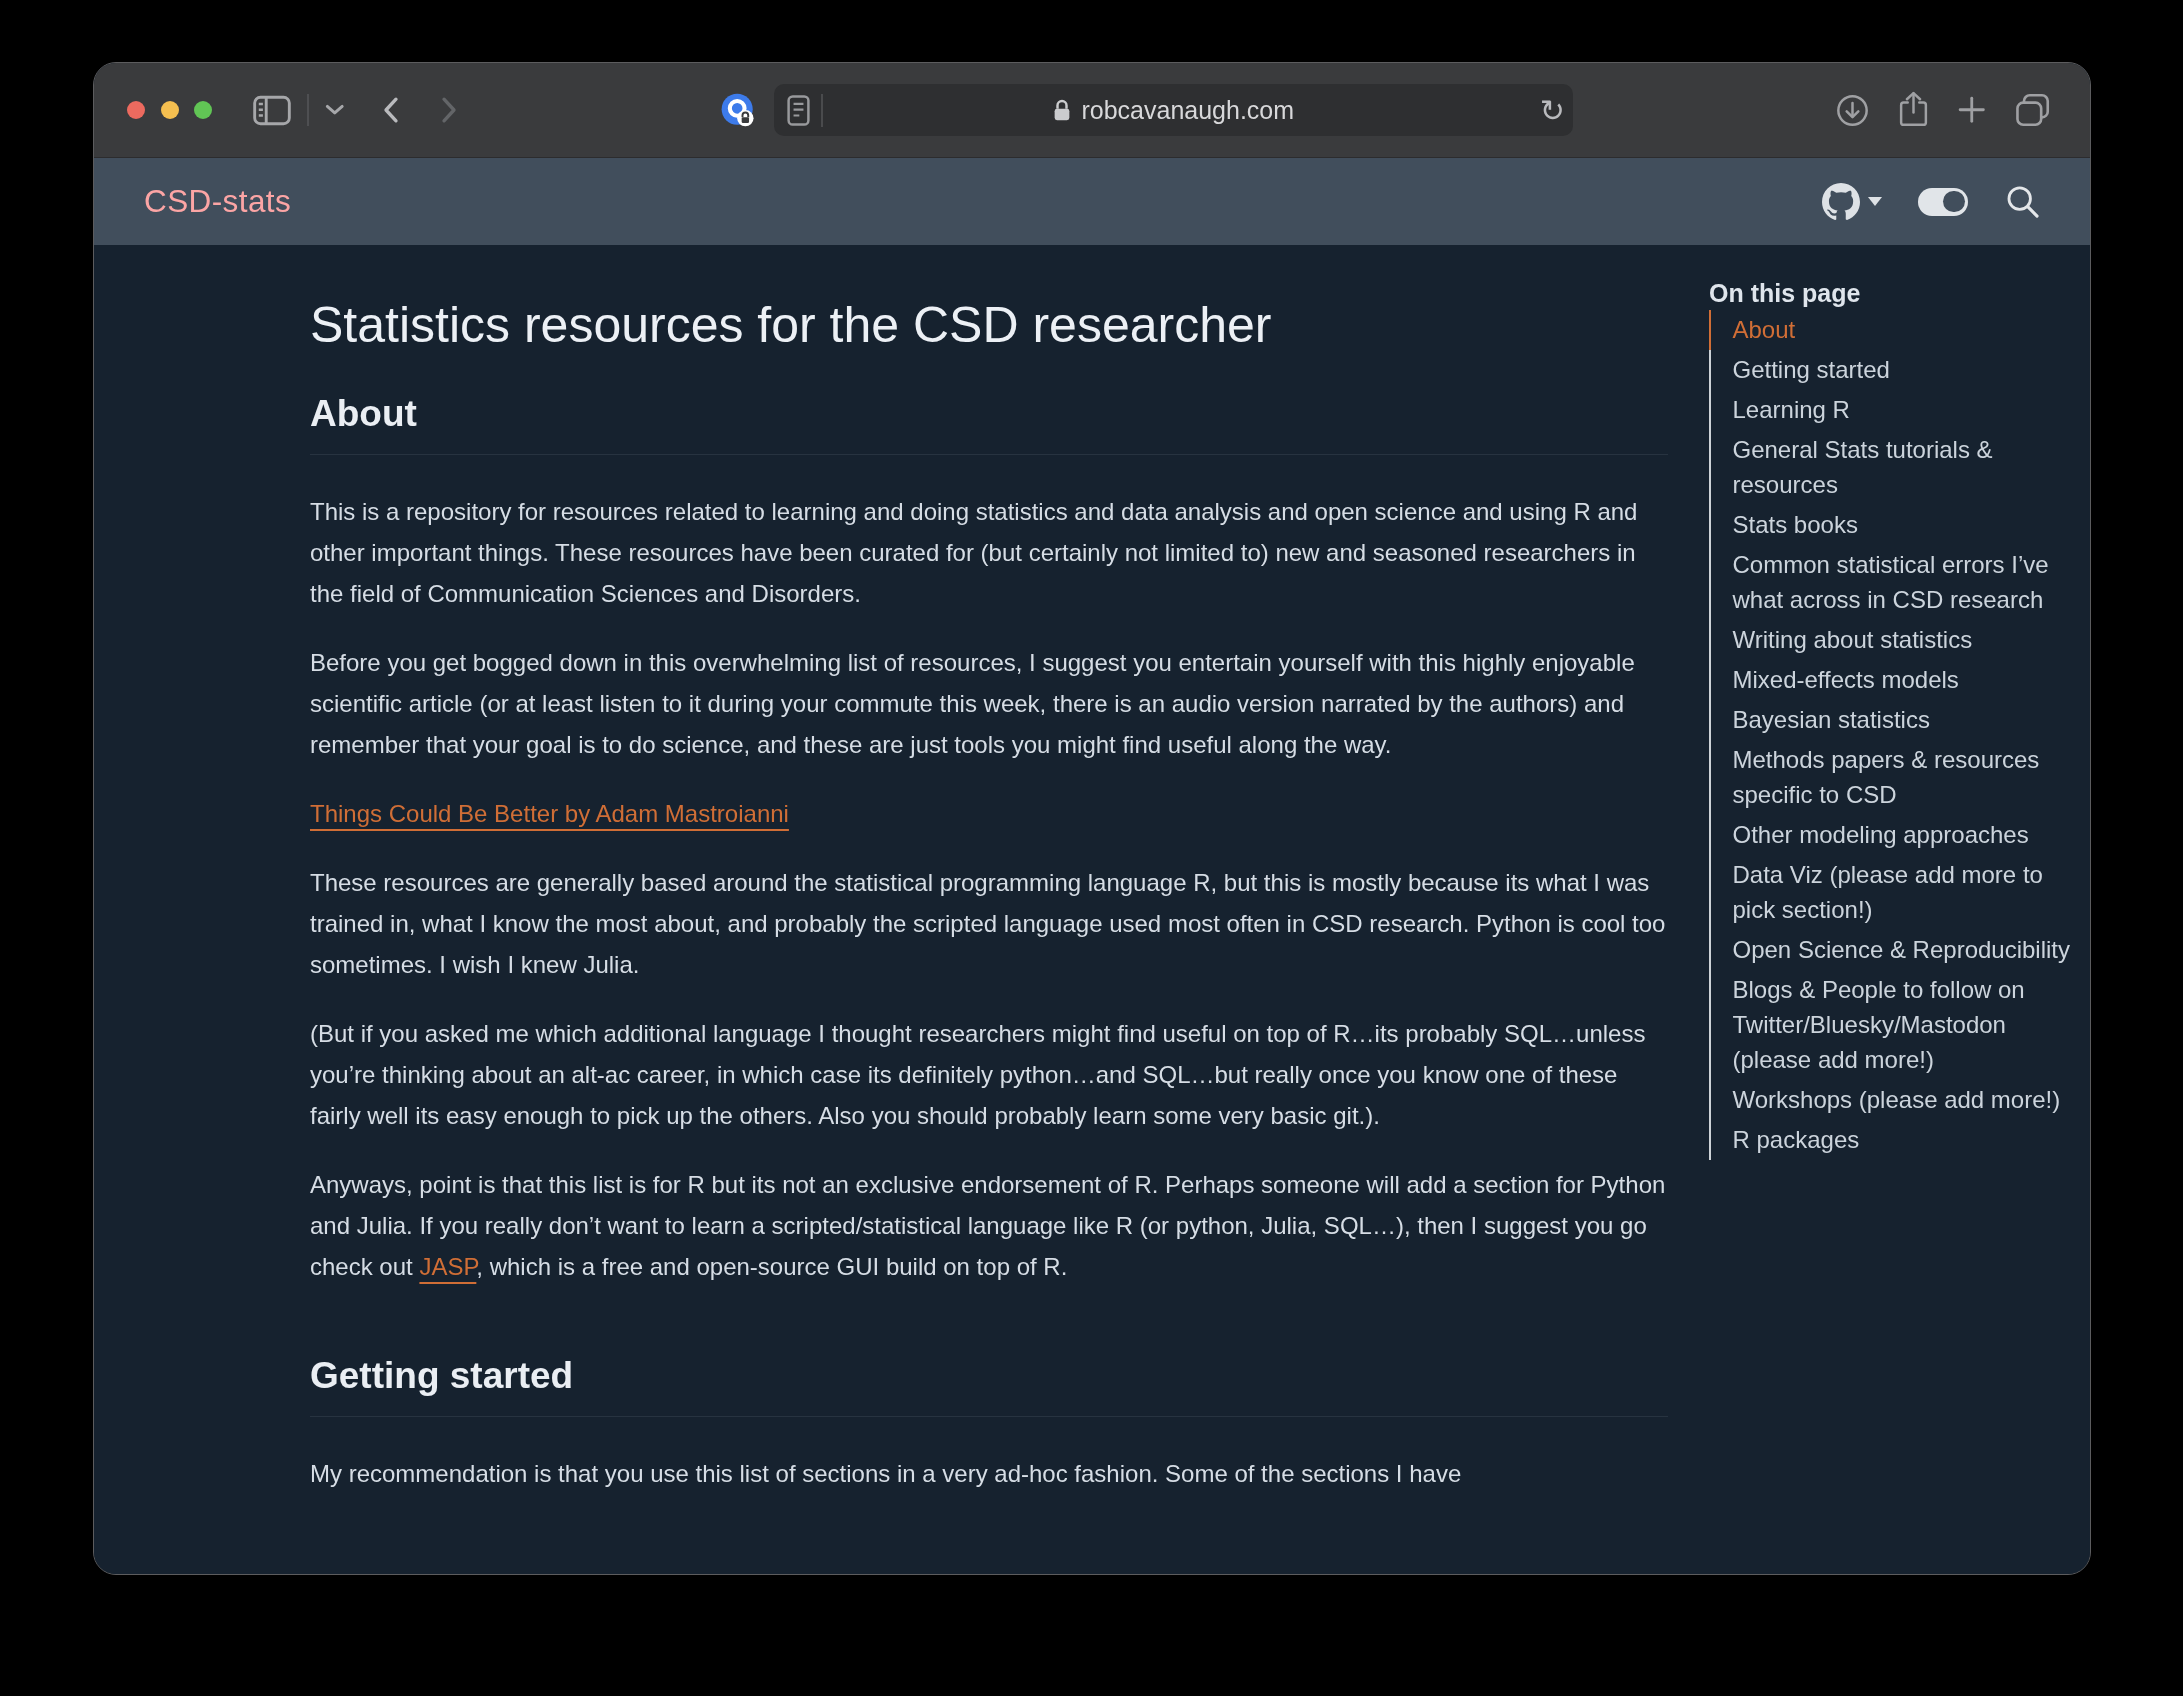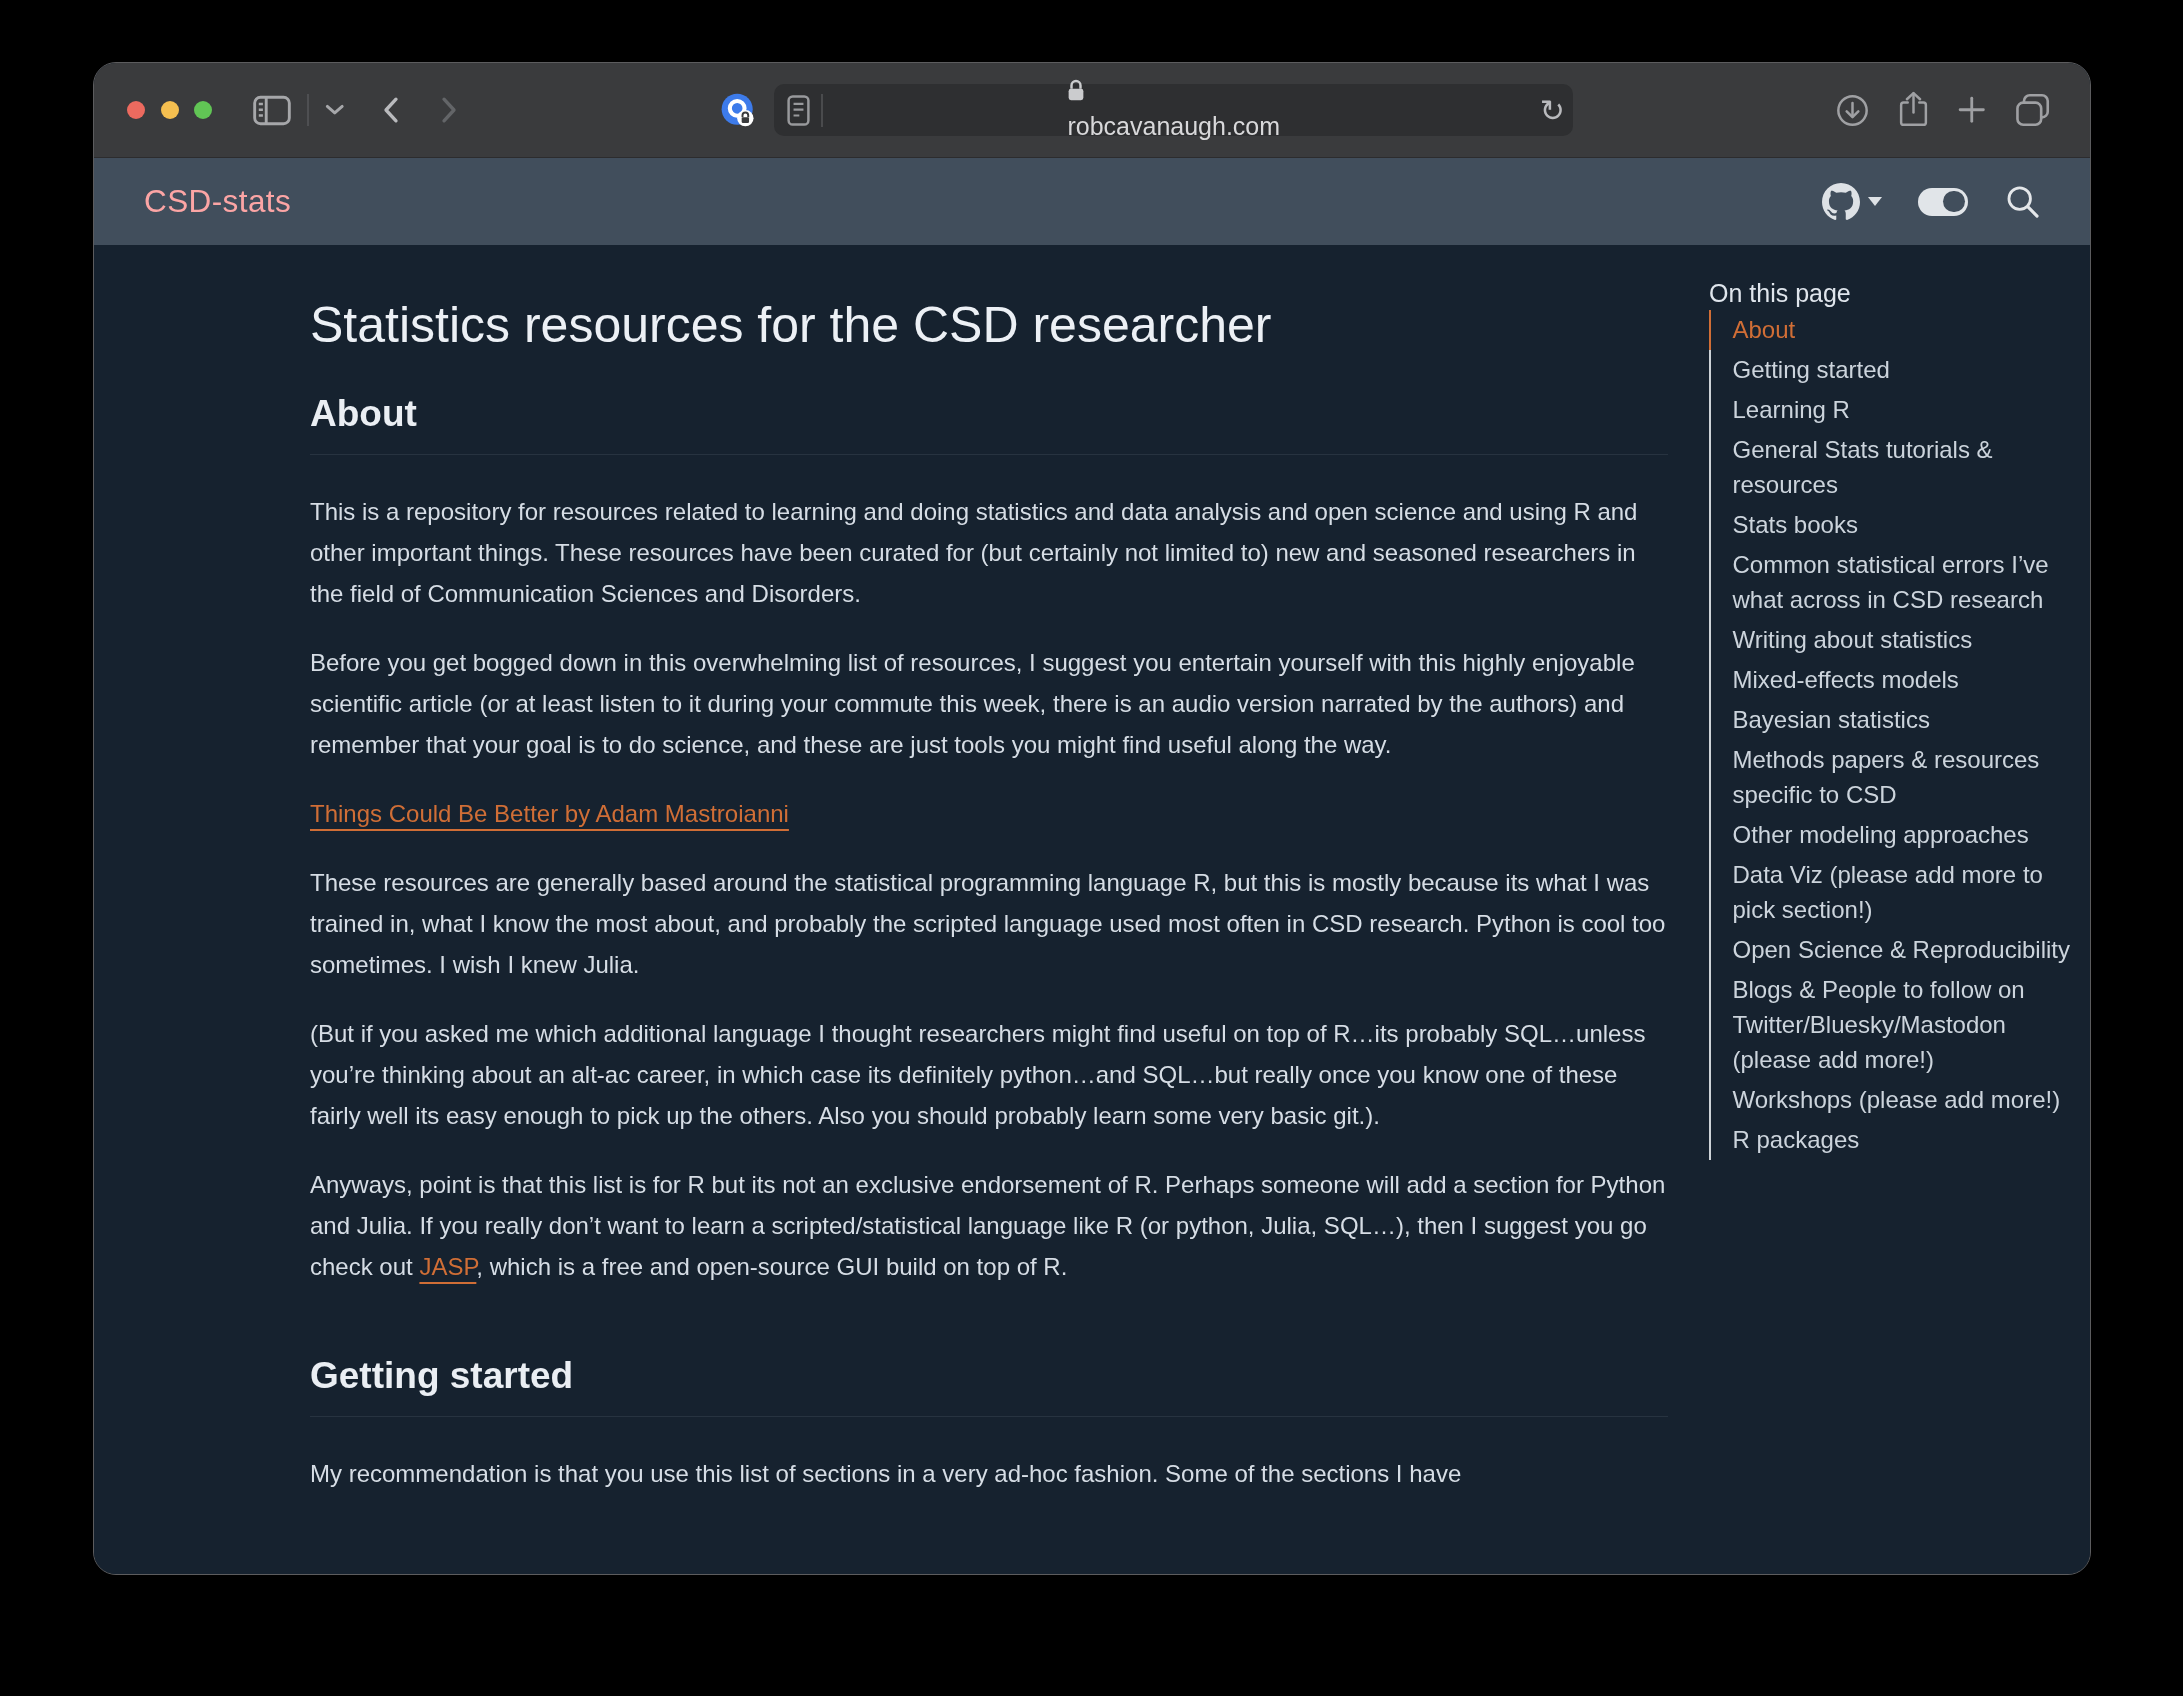--- a/index.html
+++ b/index.html
@@ -18,21 +18,21 @@
   .tl-close{background:var(--tl-red,#ec6a5f);}
   .tl-min{background:var(--tl-yellow,#f5bf50);}
   .tl-zoom{background:var(--tl-green,#61c555);}
   .tbtn{background:none;border:none;padding:0;display:flex;align-items:center;justify-content:center;cursor:default;}
   .tdivider{width:1.7px;height:31.5px;background:#4e4f52;margin:0 15px;}
   .addr-wrap{flex:1;display:flex;align-items:center;justify-content:center;}
   .address-bar{position:relative;width:799px;height:52px;background:#2e2f31;border-radius:10px;
     display:flex;align-items:center;justify-content:center;}
   .addr-left{position:absolute;left:11.6px;top:0;height:100%;display:flex;align-items:center;}
   .addr-div{width:1.7px;height:33px;background:#4a4b4d;margin-left:10px;}
-  .url{display:flex;align-items:flex-start;gap:10px;color:#d8d8da;font-size:25px;flex-direction:column;}
+  .url{display:flex;align-items:center;gap:10px;color:#d8d8da;font-size:25px;}
   .reload{position:absolute;right:8.3px;top:0;height:100%;display:flex;align-items:center;
     font-family:"DejaVu Sans",sans-serif;font-size:30px;color:#b9babd;}
   .right-icons{display:flex;align-items:center;gap:26.5px;}
   .pw-badge{margin-right:18px;}
 
   
   .navbar{height:87px;background:var(--navbar-bg,#414e5c);display:flex;align-items:center;
     padding:0 48px 0 50px;}
   .brand{color:#fca5a5;font-size:31.5px;letter-spacing:0.4px;text-decoration:none;}
   .nav-right{margin-left:auto;display:flex;align-items:center;gap:36px;}
@@ -49,21 +49,21 @@
   h1{font-size:50px;line-height:60px;margin:0 0 36px 0;color:#ecf0f5;font-weight:400;}
   h2{font-size:37px;line-height:45px;margin:0;color:#eaeef3;font-weight:700;}
   .rule{border:none;border-top:1.7px solid #273340;margin:18px 0 36px 0;}
   .gs h2{margin-top:66px;}
   .main p{font-size:24px;line-height:41px;margin:0 0 28px 0;font-weight:400;}
   .content-link{color:var(--accent,#d06e36);text-decoration:underline;
     text-underline-offset:6.6px;text-decoration-thickness:1.7px;}
 
   
   .toc{width:377px;margin-left:41px;padding-top:33px;}
-  .toc-title{color:#dfe5ec;font-size:25px;line-height:31.5px;margin-bottom:0;}
+  .toc-title{color:#dfe5ec;font-size:25px;line-height:31.5px;margin-bottom:0;font-weight:bold;}
   .toc-list{margin-top:0;border-left:2.5px solid #cdd2d7;display:flex;flex-direction:column;}
   .toc-item{display:block;color:#ccd4dc;font-size:24px;line-height:35px;
     padding:2.5px 15px 2.5px 21.5px;text-decoration:none;position:relative;}
   .toc-item.active{color:var(--accent,#d06e36);}
   .toc-item.active::before{content:"";position:absolute;left:-2.5px;top:0;bottom:0;width:2.5px;
     background:var(--accent,#d06e36);}
 
   svg{display:block;}
 </style>
 </head>

